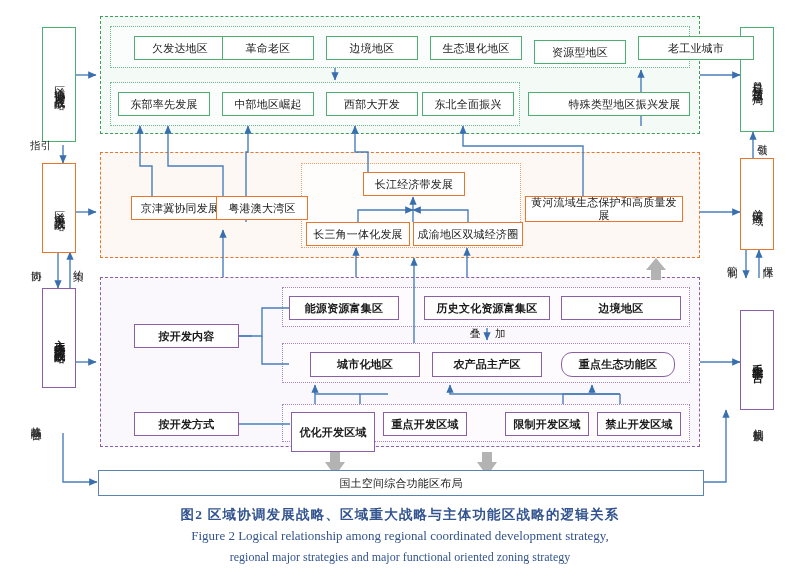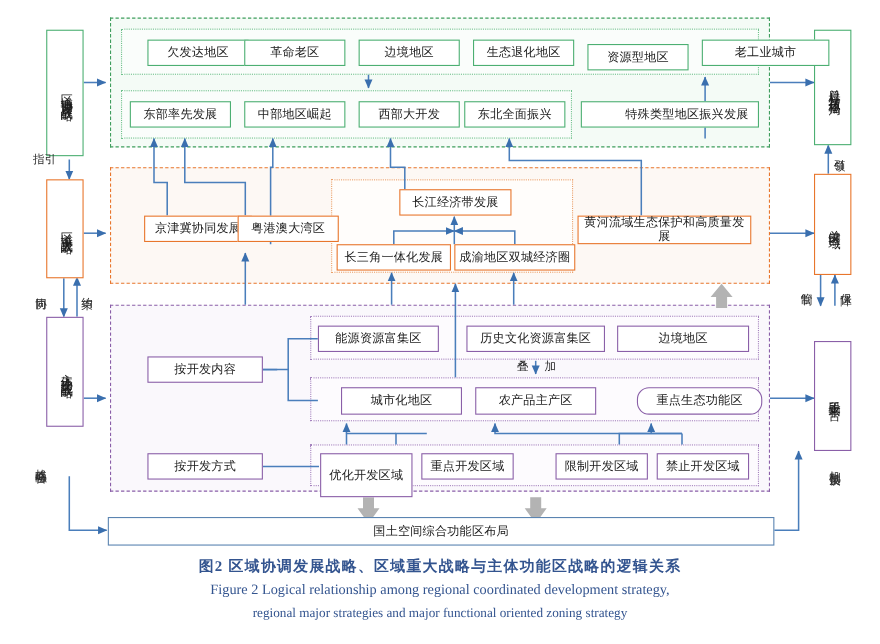--- a/index.html
+++ b/index.html
@@ -7,21 +7,21 @@
        font-family:"Liberation Sans","DejaVu Sans",sans-serif;}
   #canvas{position:absolute;left:0;top:0;width:800px;height:585px;}
 
   
   .node{position:absolute;box-sizing:border-box;display:flex;align-items:center;
         justify-content:center;text-align:center;background:#ffffff;
         font-size:11px;line-height:1.15;color:#1a1a1a;letter-spacing:.2px;
         padding:1px 2px;z-index:6;}
   .green{border:1.3px solid #4caf72;}
   .orange{border:1.3px solid #e8762c;}
-  .purple{border:1.3px solid #8a5fa8;}
+  .purple{border:1.3px solid #8a5fa8;font-weight:bold;}
   .blue{border:1.3px solid #5b84b1;}
 
   
   .vnode{position:absolute;box-sizing:border-box;background:#ffffff;z-index:6;
          display:flex;align-items:center;justify-content:center;}
   .vnode span{writing-mode:vertical-rl;text-orientation:upright;
               font-size:11px;line-height:1.05;letter-spacing:2px;color:#1a1a1a;}
 
   
   .frame{position:absolute;box-sizing:border-box;z-index:1;}
@@ -217,21 +217,21 @@
 
   <div class="node purple" style="left:289px;top:296px;width:110px;height:24px;">能源资源富集区</div>
   <div class="node purple" style="left:424px;top:296px;width:126px;height:24px;">历史文化资源富集区</div>
   <div class="node purple" style="left:561px;top:296px;width:120px;height:24px;">边境地区</div>
 
   <div class="slabel" style="left:470px;top:328px;">叠</div>
   <div class="slabel" style="left:495px;top:328px;">加</div>
 
   <div class="node purple" style="left:310px;top:352px;width:110px;height:25px;">城市化地区</div>
   <div class="node purple" style="left:432px;top:352px;width:110px;height:25px;">农产品主产区</div>
-  <div class="node purple" style="left:579px;top:352px;width:114px;height:25px;border-radius:11px;">重点生态功能区</div>
+  <div class="node purple" style="left:561px;top:352px;width:114px;height:25px;border-radius:11px;">重点生态功能区</div>
 
   <div class="node purple" style="left:291px;top:412px;width:84px;height:40px;">优化开发区域</div>
   <div class="node purple" style="left:383px;top:412px;width:84px;height:24px;">重点开发区域</div>
   <div class="node purple" style="left:505px;top:412px;width:84px;height:24px;">限制开发区域</div>
   <div class="node purple" style="left:597px;top:412px;width:84px;height:24px;">禁止开发区域</div>
 
   <div class="node blue" style="left:98px;top:470px;width:606px;height:26px;font-size:11px;">国土空间综合功能区布局</div>
 
   <div class="caption cap-cn">图2   区域协调发展战略、区域重大战略与主体功能区战略的逻辑关系</div>
   <div class="caption cap-en1">Figure 2    Logical relationship among regional coordinated development strategy,</div>

